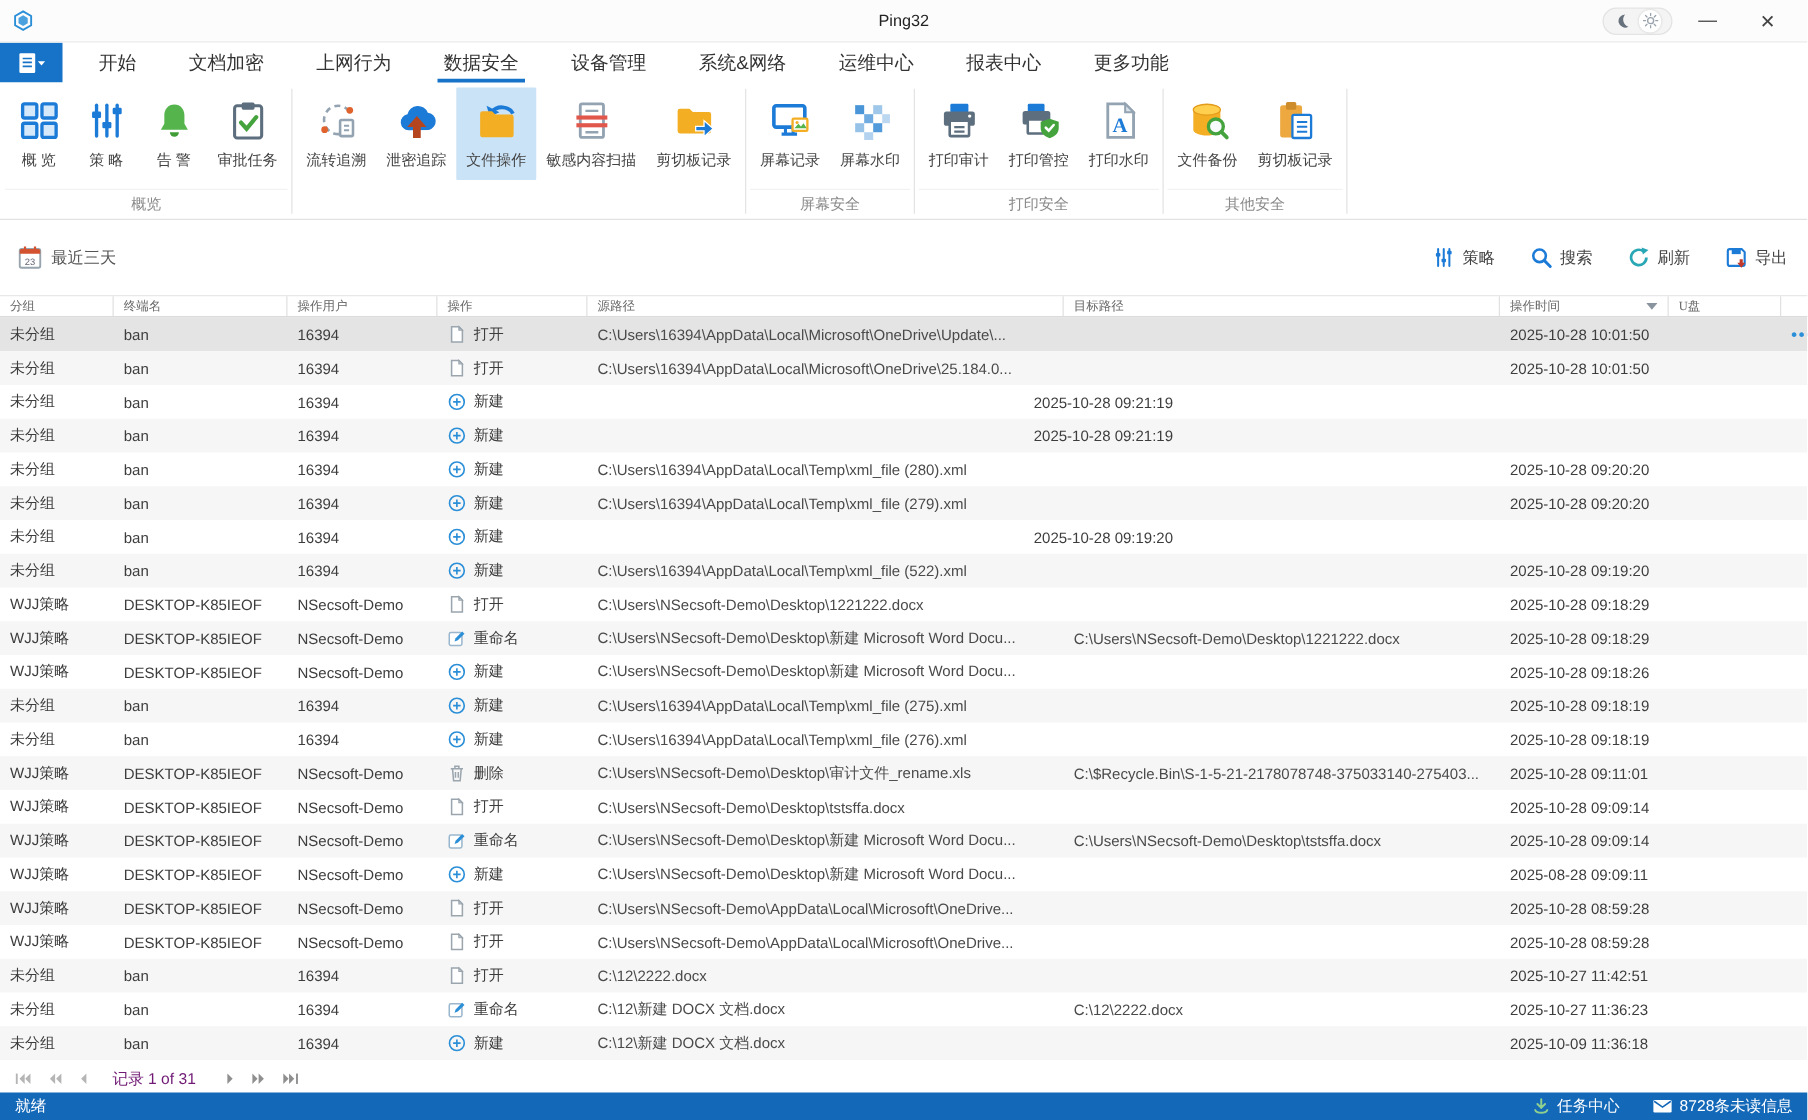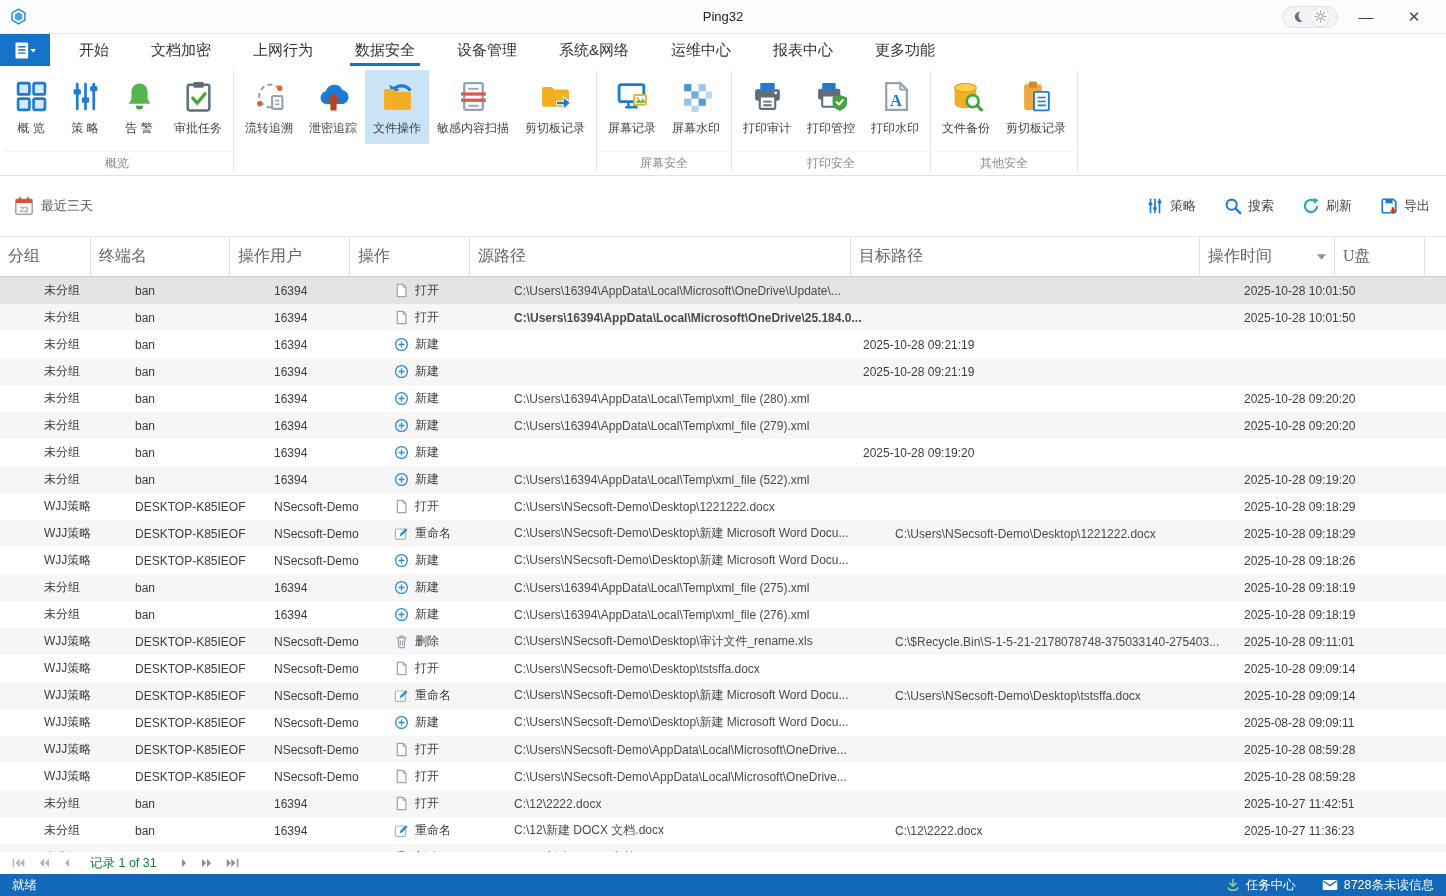--- a/index.html
+++ b/index.html
@@ -37,39 +37,39 @@
 
   
   .filterbar { height:60px; display:flex; align-items:center; padding:0 16px 0 14px; background:#fff; flex:0 0 auto; }
   .datefilter { display:flex; align-items:center; gap:7px; font-size:13px; color:#555; cursor:pointer; }
   .datefilter svg { width:20px; height:20px; }
   .fb-actions { margin-left:auto; display:flex; gap:28px; }
   .fb-action { display:flex; align-items:center; gap:6px; font-size:13px; color:#444; cursor:pointer; }
   .fb-action svg { width:18px; height:18px; display:block; }
 
   
-  .table-header { height:41px; display:flex; border-top:1px solid #e8e8e8; border-bottom:1px solid #cfcfcf; color:#666; font-size:16px; flex:0 0 auto; background:#fff;font-family:Liberation Serif, serif; }
+  .table-header { height:18px; display:flex; border-top:1px solid #e8e8e8; border-bottom:1px solid #cfcfcf; color:#666; font-size:10px; flex:0 0 auto; background:#fff;font-family:Liberation Serif, serif; }
   .th { display:flex; align-items:center; padding:0 8px; border-right:1px solid #e1e1e1; overflow:hidden; white-space:nowrap; cursor:pointer; }
   .th.last { border-right:none; flex:1; }
   .th .caret { margin-left:auto; padding-left:6px; display:flex; }
   .rows { flex:1 1 auto; overflow:hidden; }
-  .row { height:27px; display:flex; font-size:12px; color:#3d3d3d; cursor:pointer;padding-left:36px; }
+  .row { height:27px; display:flex; font-size:12px; color:#3d3d3d; cursor:pointer; }
   .row:nth-child(even) { background:#f6f6f6; }
   .row.selected { background:#e4e4e4; }
   .cell { padding:0 8px; display:flex; align-items:center; white-space:nowrap; overflow:hidden; }
   .cell.path { color:#4a4a4a; }
   .op-ic { display:flex; margin-right:6px; flex:0 0 auto; }
   .op-ic svg { width:15px; height:15px; display:block; }
   .dots { color:#2b8fd8; font-weight:bold; letter-spacing:1.5px; font-size:13px; }
 
   
   .pager { height:22px; display:flex; align-items:center; gap:6px; padding-left:8px; font-size:12.5px; color:#555; background:#fff; flex:0 0 auto; }
   .pg-btn { display:flex; align-items:center; padding:0 3px; cursor:pointer; }
   .pg-btn svg { height:10px; display:block; }
-  .pager-text { margin:0 14px 0 10px; color:#15803d; }
+  .pager-text { margin:0 14px 0 10px; color:#701a75; }
 
   
   .statusbar { height:22px; background:#1368b8; color:#fff; display:flex; align-items:center; font-size:12.5px; padding:0 12px; flex:0 0 auto; }
   .sb-right { margin-left:auto; display:flex; gap:26px; align-items:center; }
   .sb-item { display:flex; align-items:center; gap:6px; cursor:pointer; }
   .sb-item svg { display:block; }
 </style>
 </head>
 <body>
 
@@ -471,21 +471,21 @@
         <div class="cell" style="width: 120px; flex: 0 0 120px;">16394</div>
         <div class="cell" style="width: 120px; flex: 0 0 120px;">
           <span class="op-ic">
             <svg viewBox="0 0 16 16">
               <path d="M3.5 1.5h6.2l3 3V14.5H3.5z" fill="#fff" stroke="#9aa5ae" stroke-width="1.3"></path>
               <path d="M9.7 1.5l3 3h-3z" fill="#ccd5dc" stroke="#9aa5ae" stroke-width="1"></path>
             </svg>
           </span>
           <span>打开</span>
         </div>
-        <div class="cell path" style="width: 381px; flex: 0 0 381px; font-weight: bold;">C:\Users\16394\AppData\Local\Microsoft\OneDrive\25.184.0...</div>
+        <div class="cell path" style="width: 381px; flex: 0 0 381px;">C:\Users\16394\AppData\Local\Microsoft\OneDrive\25.184.0...</div>
         <div class="cell path" style="width: 349px; flex: 0 0 349px;"></div>
         <div class="cell" style="width: 135px; flex: 0 0 135px;">2025-10-28 10:01:50</div>
         <div class="cell" style="width: 90px; flex: 0 0 90px;"></div>
         <div class="cell" style="flex: 1 1 0%;"></div>
       </div>
       <div class="row">
         <div class="cell" style="width: 91px; flex: 0 0 91px;">未分组</div>
         <div class="cell" style="width: 139px; flex: 0 0 139px;">ban</div>
         <div class="cell" style="width: 120px; flex: 0 0 120px;">16394</div>
         <div class="cell" style="width: 120px; flex: 0 0 120px;">

